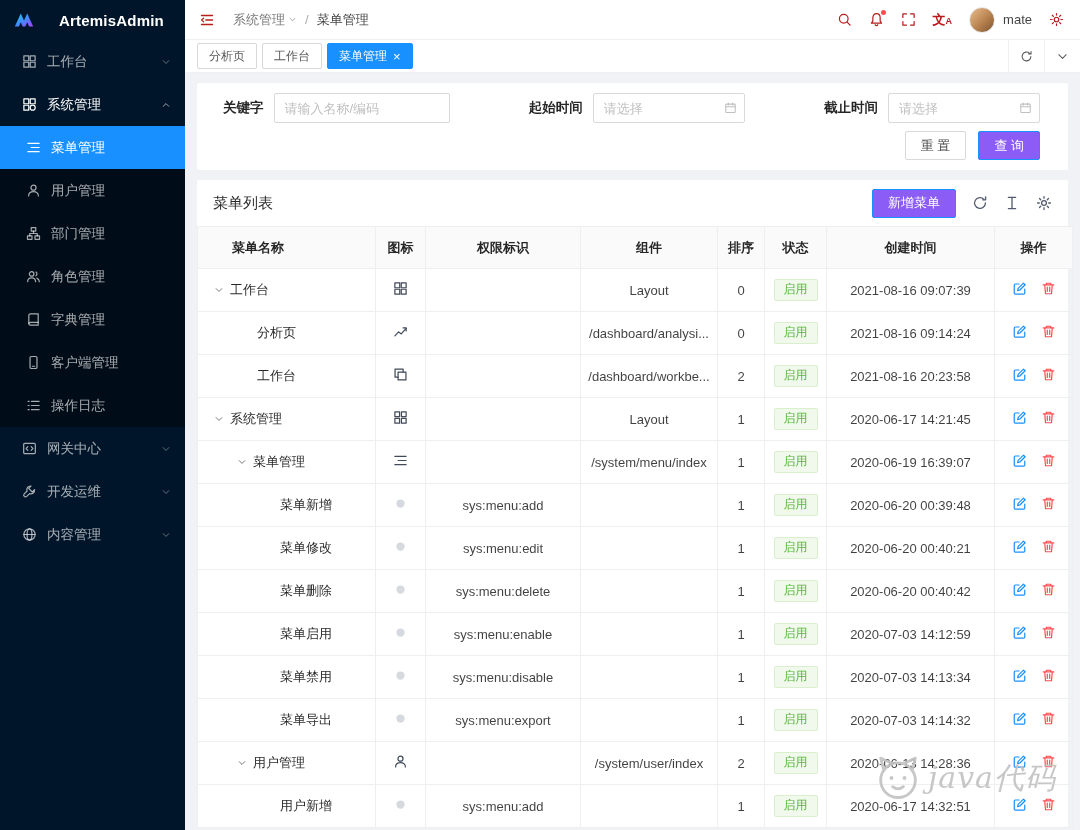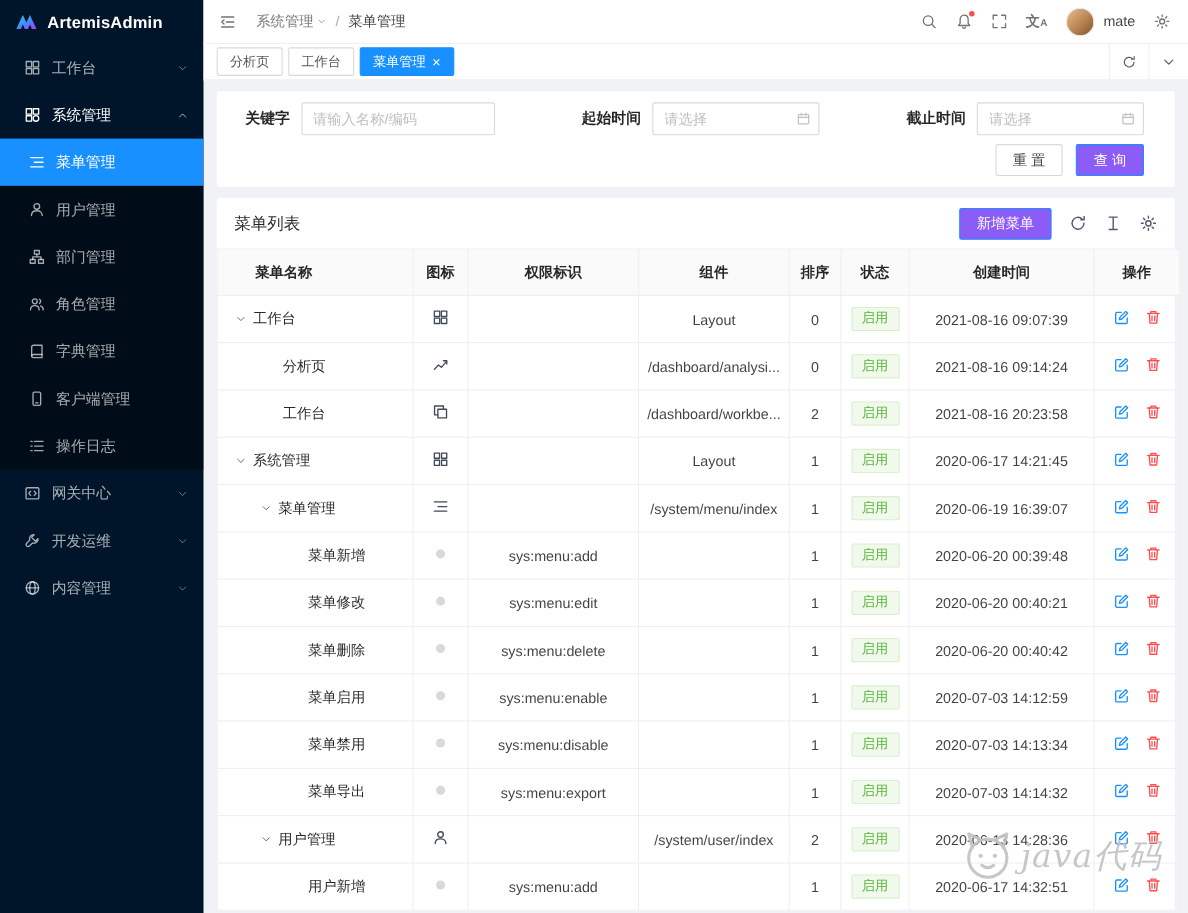--- a/index.html
+++ b/index.html
@@ -7,38 +7,38 @@
   body { font-family:"Liberation Sans","DejaVu Sans",sans-serif; font-size:13px; color:rgba(0,0,0,.85); background:#f0f2f5; }
   .app { display:flex; width:100%; height:100%; }
 
   
   [data-icon] { display:inline-flex; align-items:center; justify-content:center; line-height:1; }
   [data-icon] svg { width:1em; height:1em; display:block; }
   .tr-txt { font-size:13px; font-weight:600; } .tr-txt i { font-style:normal; font-size:9px; font-weight:700; }
 
   
   .sidebar { width:185px; flex-shrink:0; background:#001529; color:rgba(255,255,255,.65); display:flex; flex-direction:column; }
-  .logo { height:40px; display:flex; align-items:center; gap:8px; padding:12px 13px; cursor:pointer; }
+  .logo { height:40px; display:flex; align-items:center; gap:24px; padding:12px 13px; cursor:pointer; }
   .logo [data-icon]{ font-size:22px; }
   .logo-text { color:#fff; font-weight:700; font-size:15px; letter-spacing:.2px; }
   .side-nav { flex:1; overflow:hidden; }
   .menu-item { height:43px; display:flex; align-items:center; gap:10px; padding:0 14px 0 22px; cursor:pointer; font-size:13.5px; white-space:nowrap; }
   .menu-item .mi-icon { font-size:15px; }
   .menu-item .mi-label { flex:1; }
   .menu-item .mi-caret { font-size:10px; opacity:.75; }
   .menu-item.open { color:#fff; }
   .menu-item.sub { padding-left:26px; background:#000c17; }
   .menu-item.sub.active { background:#1890ff; color:#fff; }
 
   
   .main { flex:1; min-width:0; display:flex; flex-direction:column; position:relative; }
 
   .topbar { height:40px; background:#fff; border-bottom:1px solid #f0f0f0; display:flex; align-items:center; justify-content:space-between; padding:0 16px 0 14px; flex-shrink:0; }
   .topbar-left { display:flex; align-items:center; gap:18px; }
-  .tb-icon { font-size:16px; color:#737373; cursor:pointer; }
+  .tb-icon { font-size:16px; color:#b91c1c; cursor:pointer; }
   .breadcrumb { display:flex; align-items:center; gap:8px; font-size:13px; }
   .bc-parent { color:rgba(0,0,0,.55); display:flex; align-items:center; gap:3px; cursor:pointer; }
   .bc-parent .bc-caret { font-size:9px; color:rgba(0,0,0,.45); }
   .bc-sep { color:rgba(0,0,0,.35); }
   .bc-current { color:rgba(0,0,0,.75); }
   .topbar-right { display:flex; align-items:center; gap:17px; }
   .topbar-right .tb-icon { font-size:15px; }
   .bell-wrap { position:relative; display:inline-flex; }
   .bell-dot { position:absolute; top:-2px; right:-2px; width:5px; height:5px; border-radius:50%; background:#ff4d4f; }
   .avatar { width:26px; height:26px; border-radius:50%; background:linear-gradient(135deg,#e8bd8d 0%,#b98350 55%,#7a5230 100%); border:1px solid #e8e8e8; cursor:pointer; }

